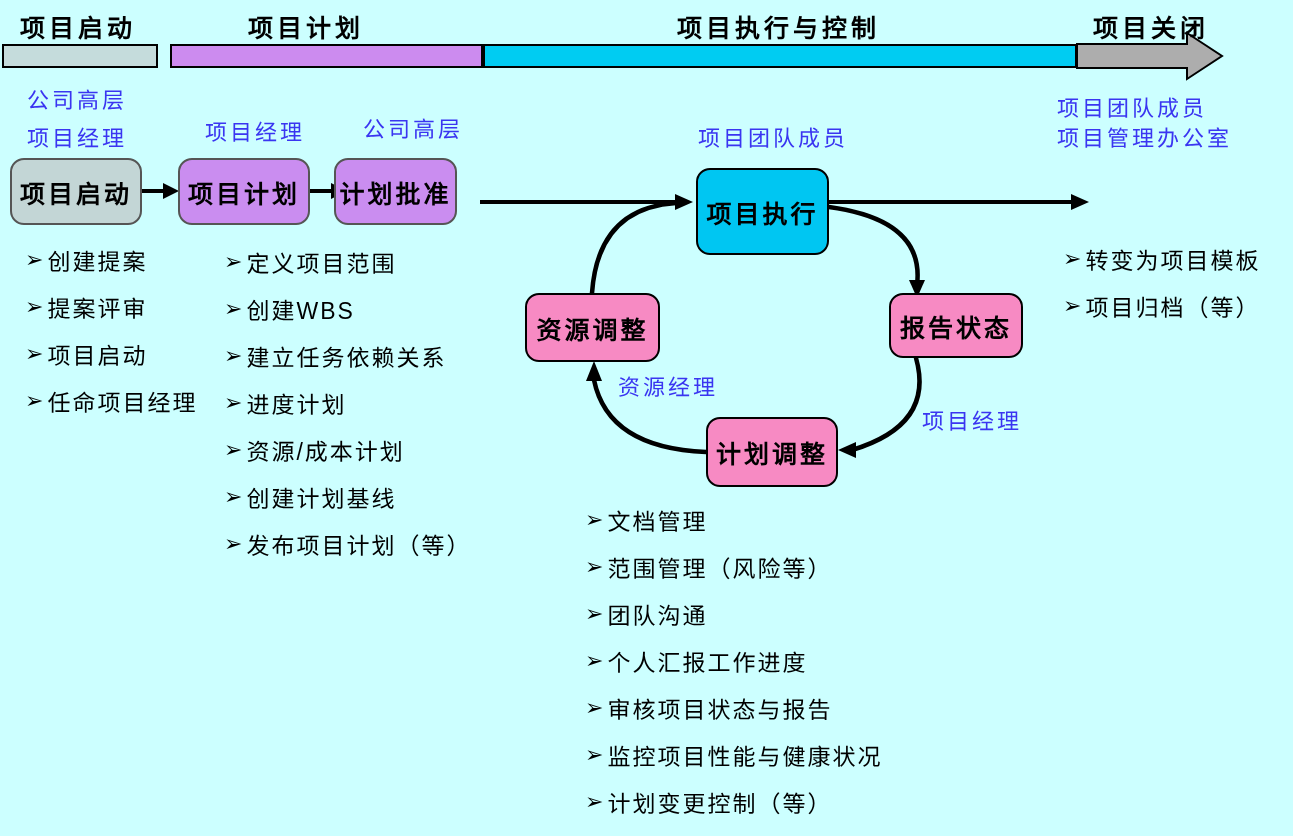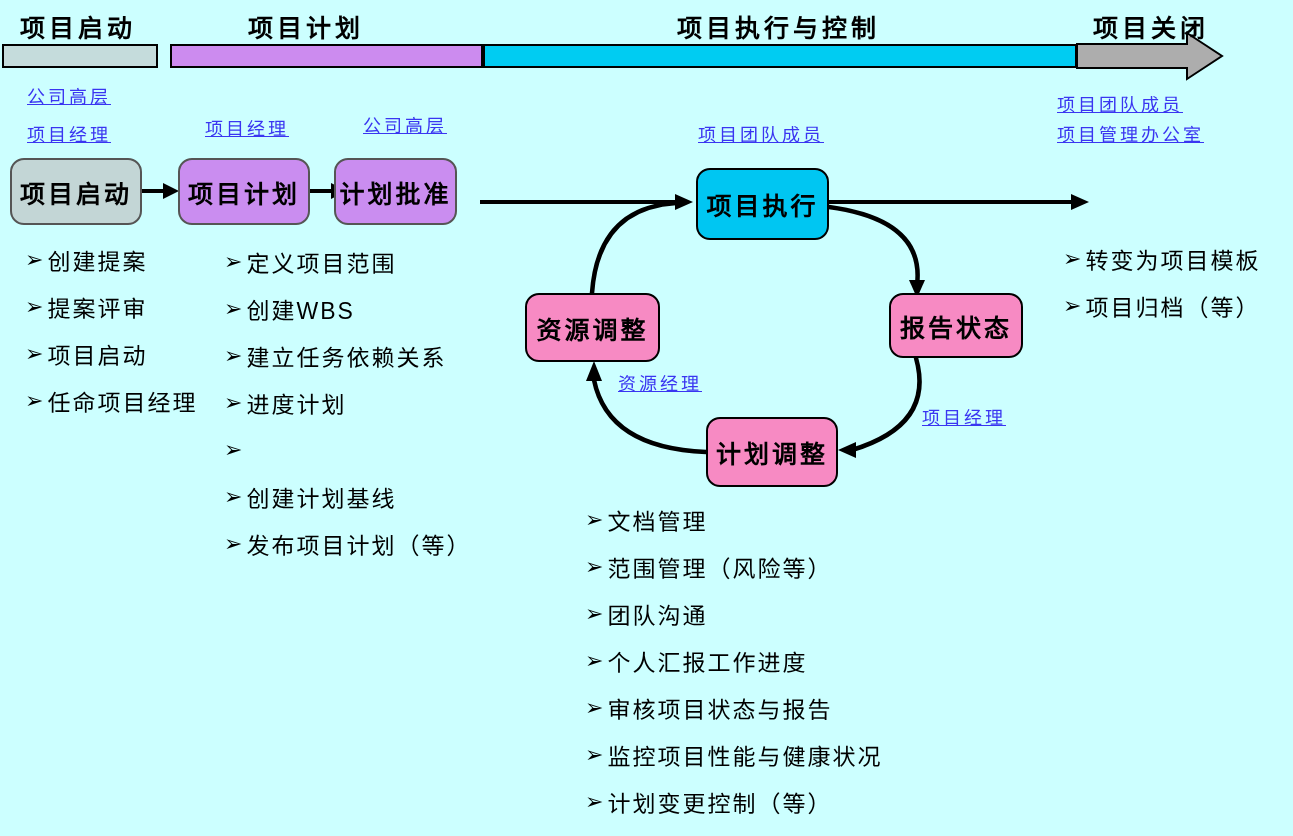--- a/index.html
+++ b/index.html
@@ -15,32 +15,32 @@
   .arc{stroke:var(--c-line);stroke-width:4.5;fill:none;stroke-linecap:round;}
   .hd{fill:var(--c-line);stroke:none;}
   .closure-poly{fill:var(--c-closure_arrow);stroke:var(--c-line);stroke-width:2;}
 
   .phase-h{position:absolute;top:8px;font-size:25px;font-weight:bold;letter-spacing:4px;white-space:nowrap;z-index:4;}
   .bar{position:absolute;top:44px;height:24px;box-sizing:border-box;border:2px solid var(--c-border_dark);z-index:2;}
   .bar-init{left:2px;width:156px;background:var(--c-bar_initiation);}
   .bar-plan{left:170px;width:313px;background:var(--c-bar_planning);}
   .bar-exec{left:483px;width:594px;background:var(--c-bar_execution);}
 
-  .role{position:absolute;color:var(--c-role_text);font-size:18px;letter-spacing:3px;white-space:nowrap;z-index:4;text-decoration:underline;}
+  .role{position:absolute;color:var(--c-role_text);font-size:22px;letter-spacing:3px;white-space:nowrap;z-index:4;}
 
   .box{
     position:absolute;display:flex;align-items:center;justify-content:center;
     border-radius:14px;border:2.5px solid var(--c-border_dark);box-sizing:border-box;
     font-size:25px;font-weight:bold;letter-spacing:3px;white-space:nowrap;z-index:3;
   }
   .soft{border-color:var(--c-border_gray);border-width:2px;}
   .b-init{left:10px;top:158px;width:132px;height:67px;background:var(--c-box_initiation);}
   .b-plan{left:178px;top:158px;width:132px;height:67px;background:var(--c-box_planning);}
   .b-appr{left:334px;top:158px;width:123px;height:67px;background:var(--c-box_planning);}
-  .b-exec{left:696px;top:168px;width:133px;height:72px;background:var(--c-box_execution);}
+  .b-exec{left:696px;top:168px;width:133px;height:87px;background:var(--c-box_execution);}
   .b-arch{left:1088px;top:167px;width:134px;height:69px;background:var(--c-box_archive);}
   .p-res {left:525px;top:293px;width:135px;height:69px;background:var(--c-box_loop);}
   .p-rep {left:853px;top:293px;width:134px;height:65px;background:var(--c-box_loop);margin-left:36px;}
   .p-adj {left:706px;top:417px;width:132px;height:70px;background:var(--c-box_loop);}
 
   .tasks{position:absolute;z-index:4;}
   .t-init{left:25px;top:246px;}
   .t-plan{left:224px;top:248px;}
   .t-exec{left:585px;top:506px;}
   .t-clos{left:1063px;top:245px;}
@@ -150,20 +150,21 @@
       <div class="bullet-item">
         <span class="glyph">➢</span>
         <span>建立任务依赖关系</span>
       </div>
       <div class="bullet-item">
         <span class="glyph">➢</span>
         <span>进度计划</span>
       </div>
       <div class="bullet-item">
         <span class="glyph">➢</span>
+        <span>资源/成本计划</span>
       </div>
       <div class="bullet-item">
         <span class="glyph">➢</span>
         <span>创建计划基线</span>
       </div>
       <div class="bullet-item">
         <span class="glyph">➢</span>
         <span>发布项目计划（等）</span>
       </div>
     </div>

